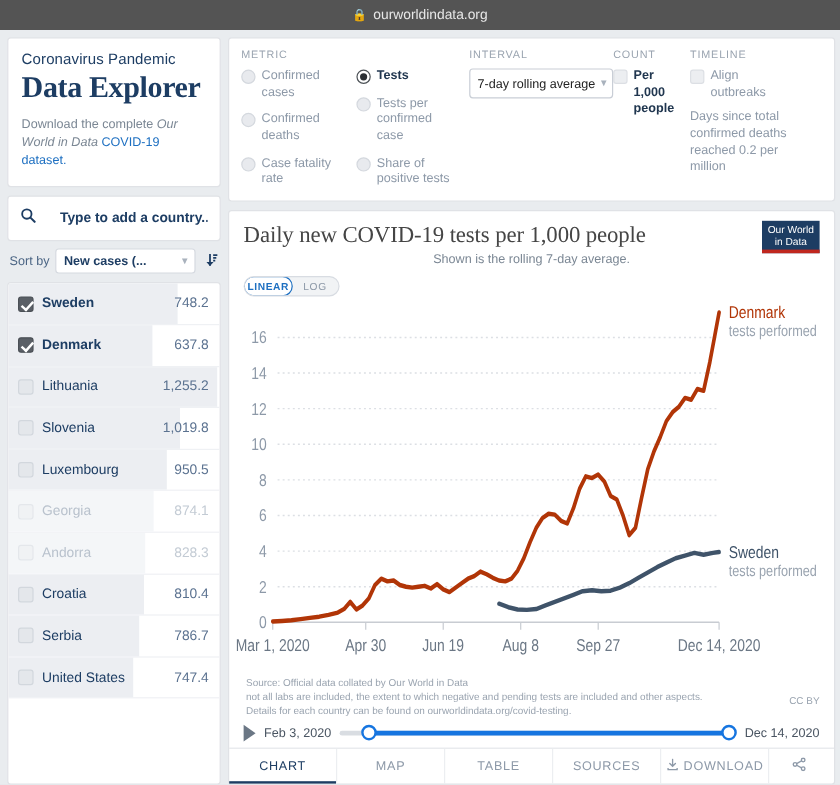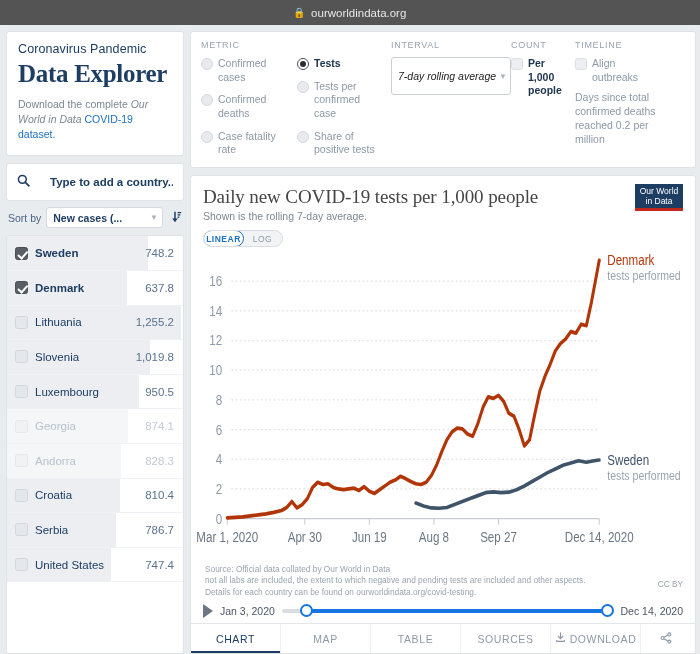--- a/index.html
+++ b/index.html
@@ -145,23 +145,23 @@
     width: 6px; height: 6px; border-radius: 50%; background: #2b2f33;
   }
   .opt-label { font-size: 10.5px; color: #8d99a8; line-height: 1.3; }
   .opt.on .opt-label { color: #20364f; font-weight: bold; }
 
   #metric-grp { width: 190px; }
   #metric-cols { display: flex; gap: 8px; }
 
   #interval-grp { width: 120px; }
   #interval-select {
-    height: 38px; background: #fff; border: 1px solid #c9ced6;
+    height: 25px; background: #fff; border: 1px solid #c9ced6;
     border-radius: 3px; display: flex; align-items: center;
-    padding: 0 4px 0 6px; gap: 3px; font-style: italic;
+    padding: 0 4px 0 6px; gap: 3px;
   }
   #interval-select .val { font-size: 10.5px; color: #222; white-space: nowrap; }
 
   #count-grp { width: 64px; position: relative; }
   .chk {
     width: 12px; height: 12px; border-radius: 2.5px;
     background: #eceef1; border: 1px solid #dcdfe4; flex: 0 0 auto;
     margin-top: 1px;
   }
   #count-opt .opt-label { color: #20364f; font-weight: bold; }
@@ -176,21 +176,21 @@
   
   #chart-card {
     flex: 1; background: #fff; border: 1px solid #e0e2e6; border-radius: 3px;
     display: flex; flex-direction: column; position: relative;
   }
   #chart-head { padding: 10px 12px 0 12px; position: relative; }
   #chart-title {
     font-family: "Liberation Serif", serif;
     font-size: 19px; color: #454545; letter-spacing: -.1px;
   }
-  #chart-sub { font-size: 10.5px; color: #7b8794; margin-top: 2px; }
+  #chart-sub { font-size: 10.5px; color: #7b8794; margin-top: 2px; text-align: center; }
   #owid-logo {
     position: absolute; right: 12px; top: 8px;
     width: 48px; background: #1d3d63; color: #fff;
     font-size: 8.5px; line-height: 1.12; text-align: center;
     padding: 3px 2px 2px 2px; border-bottom: 3px solid #c0271e;
   }
   #scale-toggle {
     display: flex; margin: 8px 0 0 12px; width: 80px;
     border: 1px solid #d8dce2; border-radius: 11px; overflow: hidden;
     height: 17px; background: #f1f3f5;
@@ -487,21 +487,21 @@
 
       <div id="chart-notes">
         <div class="ln">Source: Official data collated by Our World in Data</div>
         <div class="ln">not all labs are included, the extent to which negative and pending tests are included and other aspects.</div>
         <div class="ln">Details for each country can be found on ourworldindata.org/covid-testing.</div>
         <div id="cc-by">CC BY</div>
       </div>
 
       <div id="timeline-bar">
         <span id="play-icon"></span>
-        <span class="tl-date">Jan 3, 2020</span>
+        <span class="tl-date">Feb 3, 2020</span>
         <div id="tl-track">
           <div id="tl-fill"></div>
           <div class="tl-handle" style="left:5.5%"></div>
           <div class="tl-handle" style="right:0%"></div>
         </div>
         <span class="tl-date">Dec 14, 2020</span>
       </div>
 
       <div id="tabs">
           <div class="tab active">

